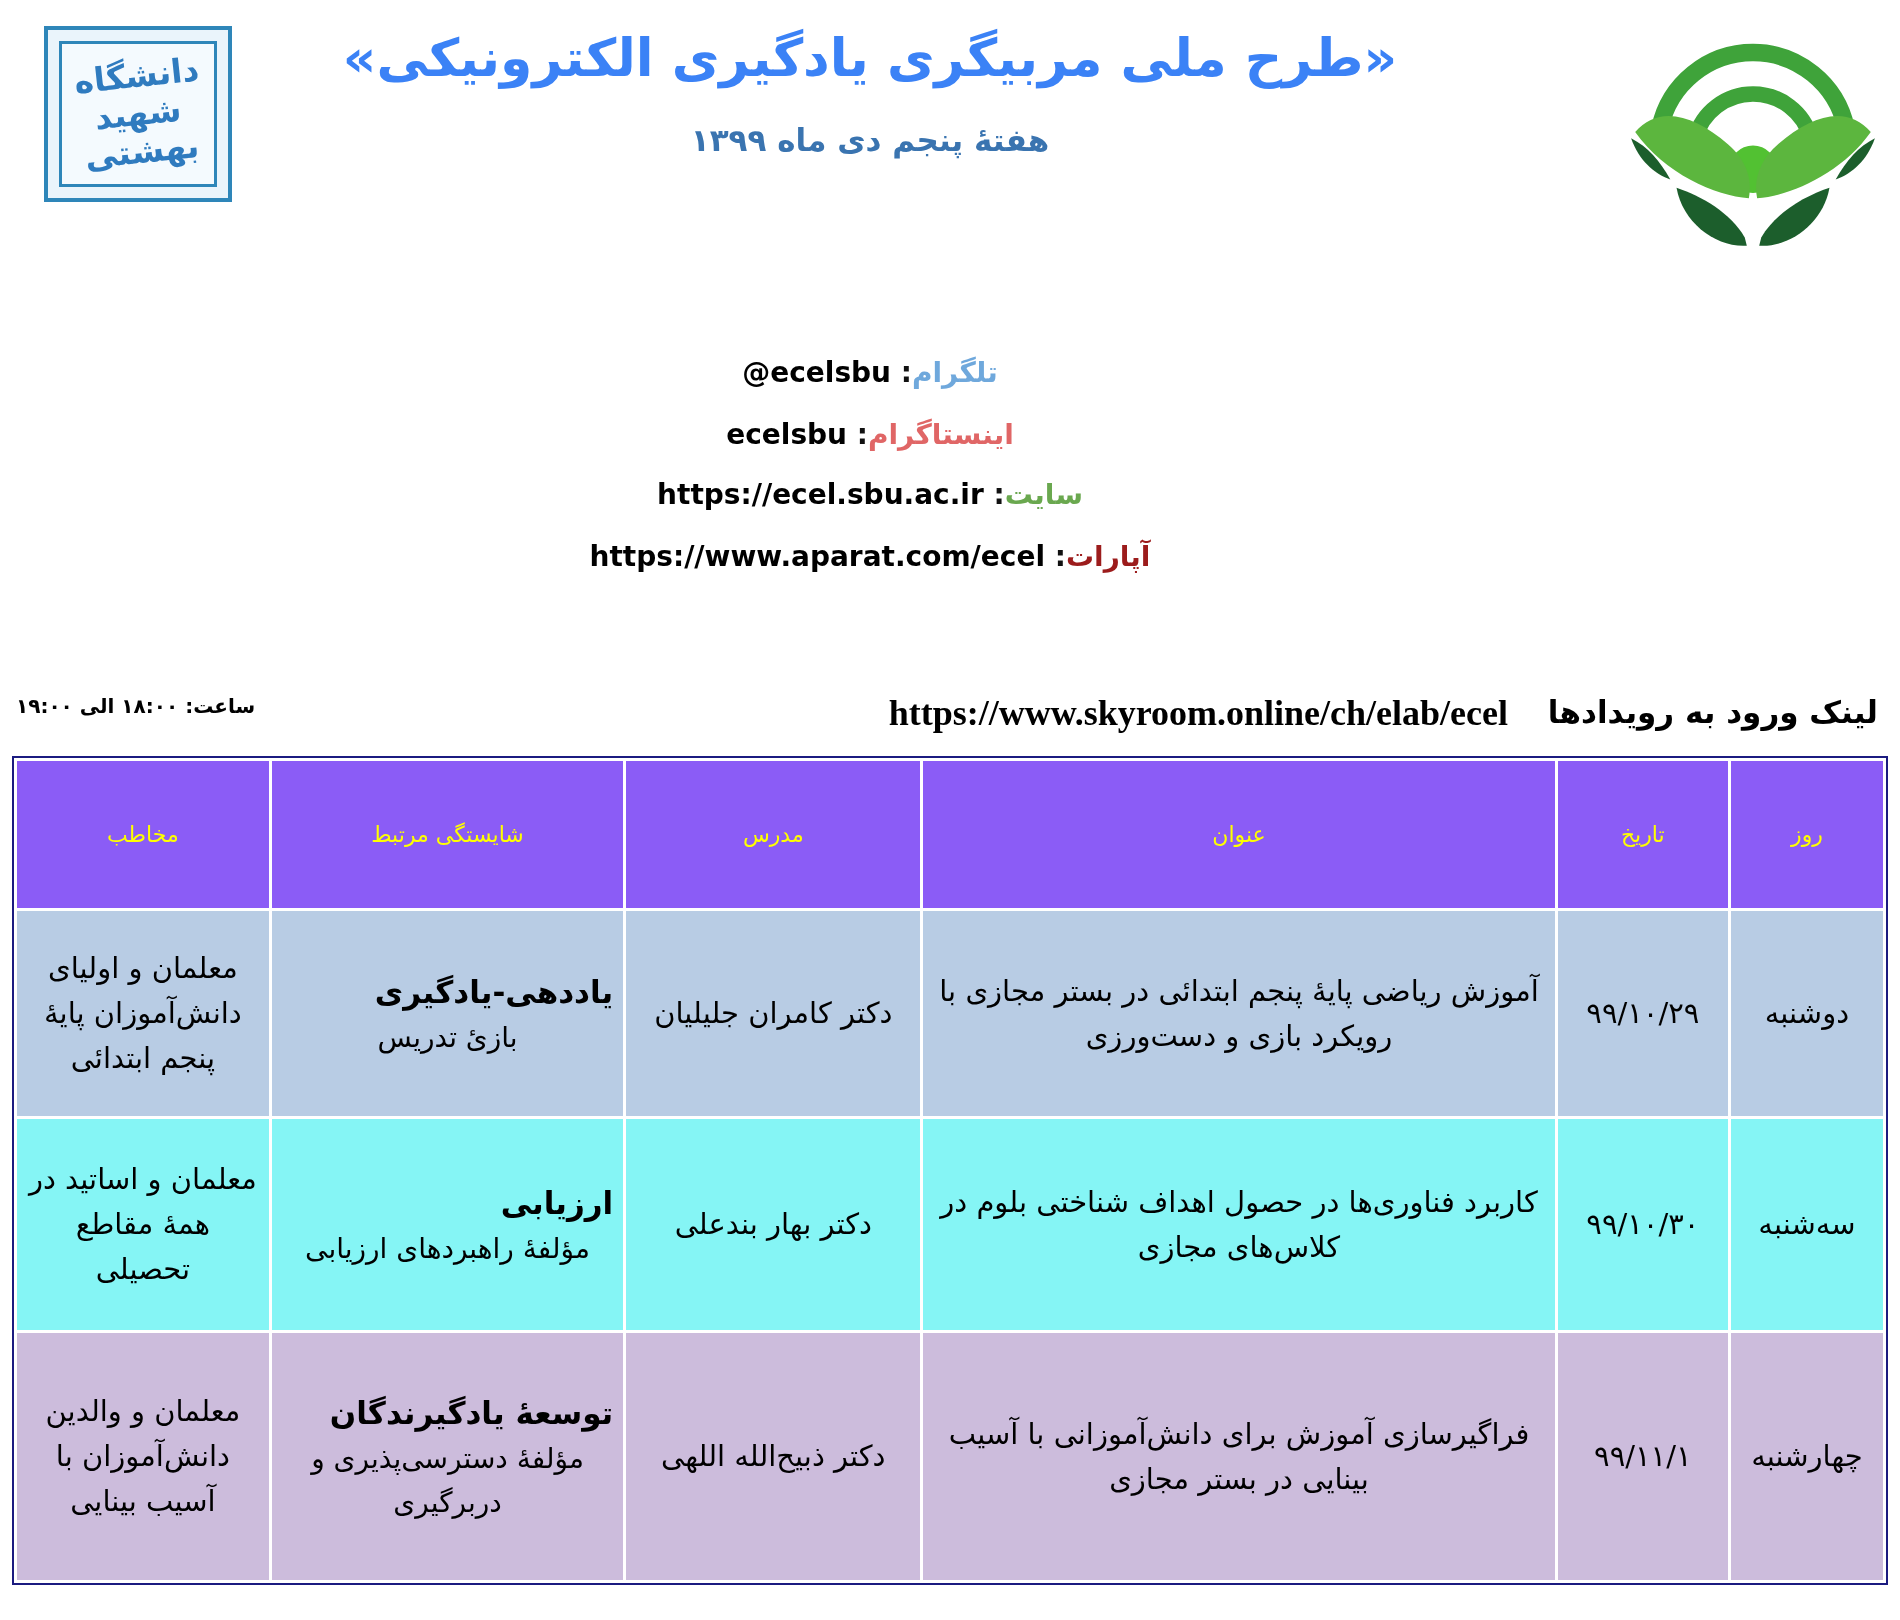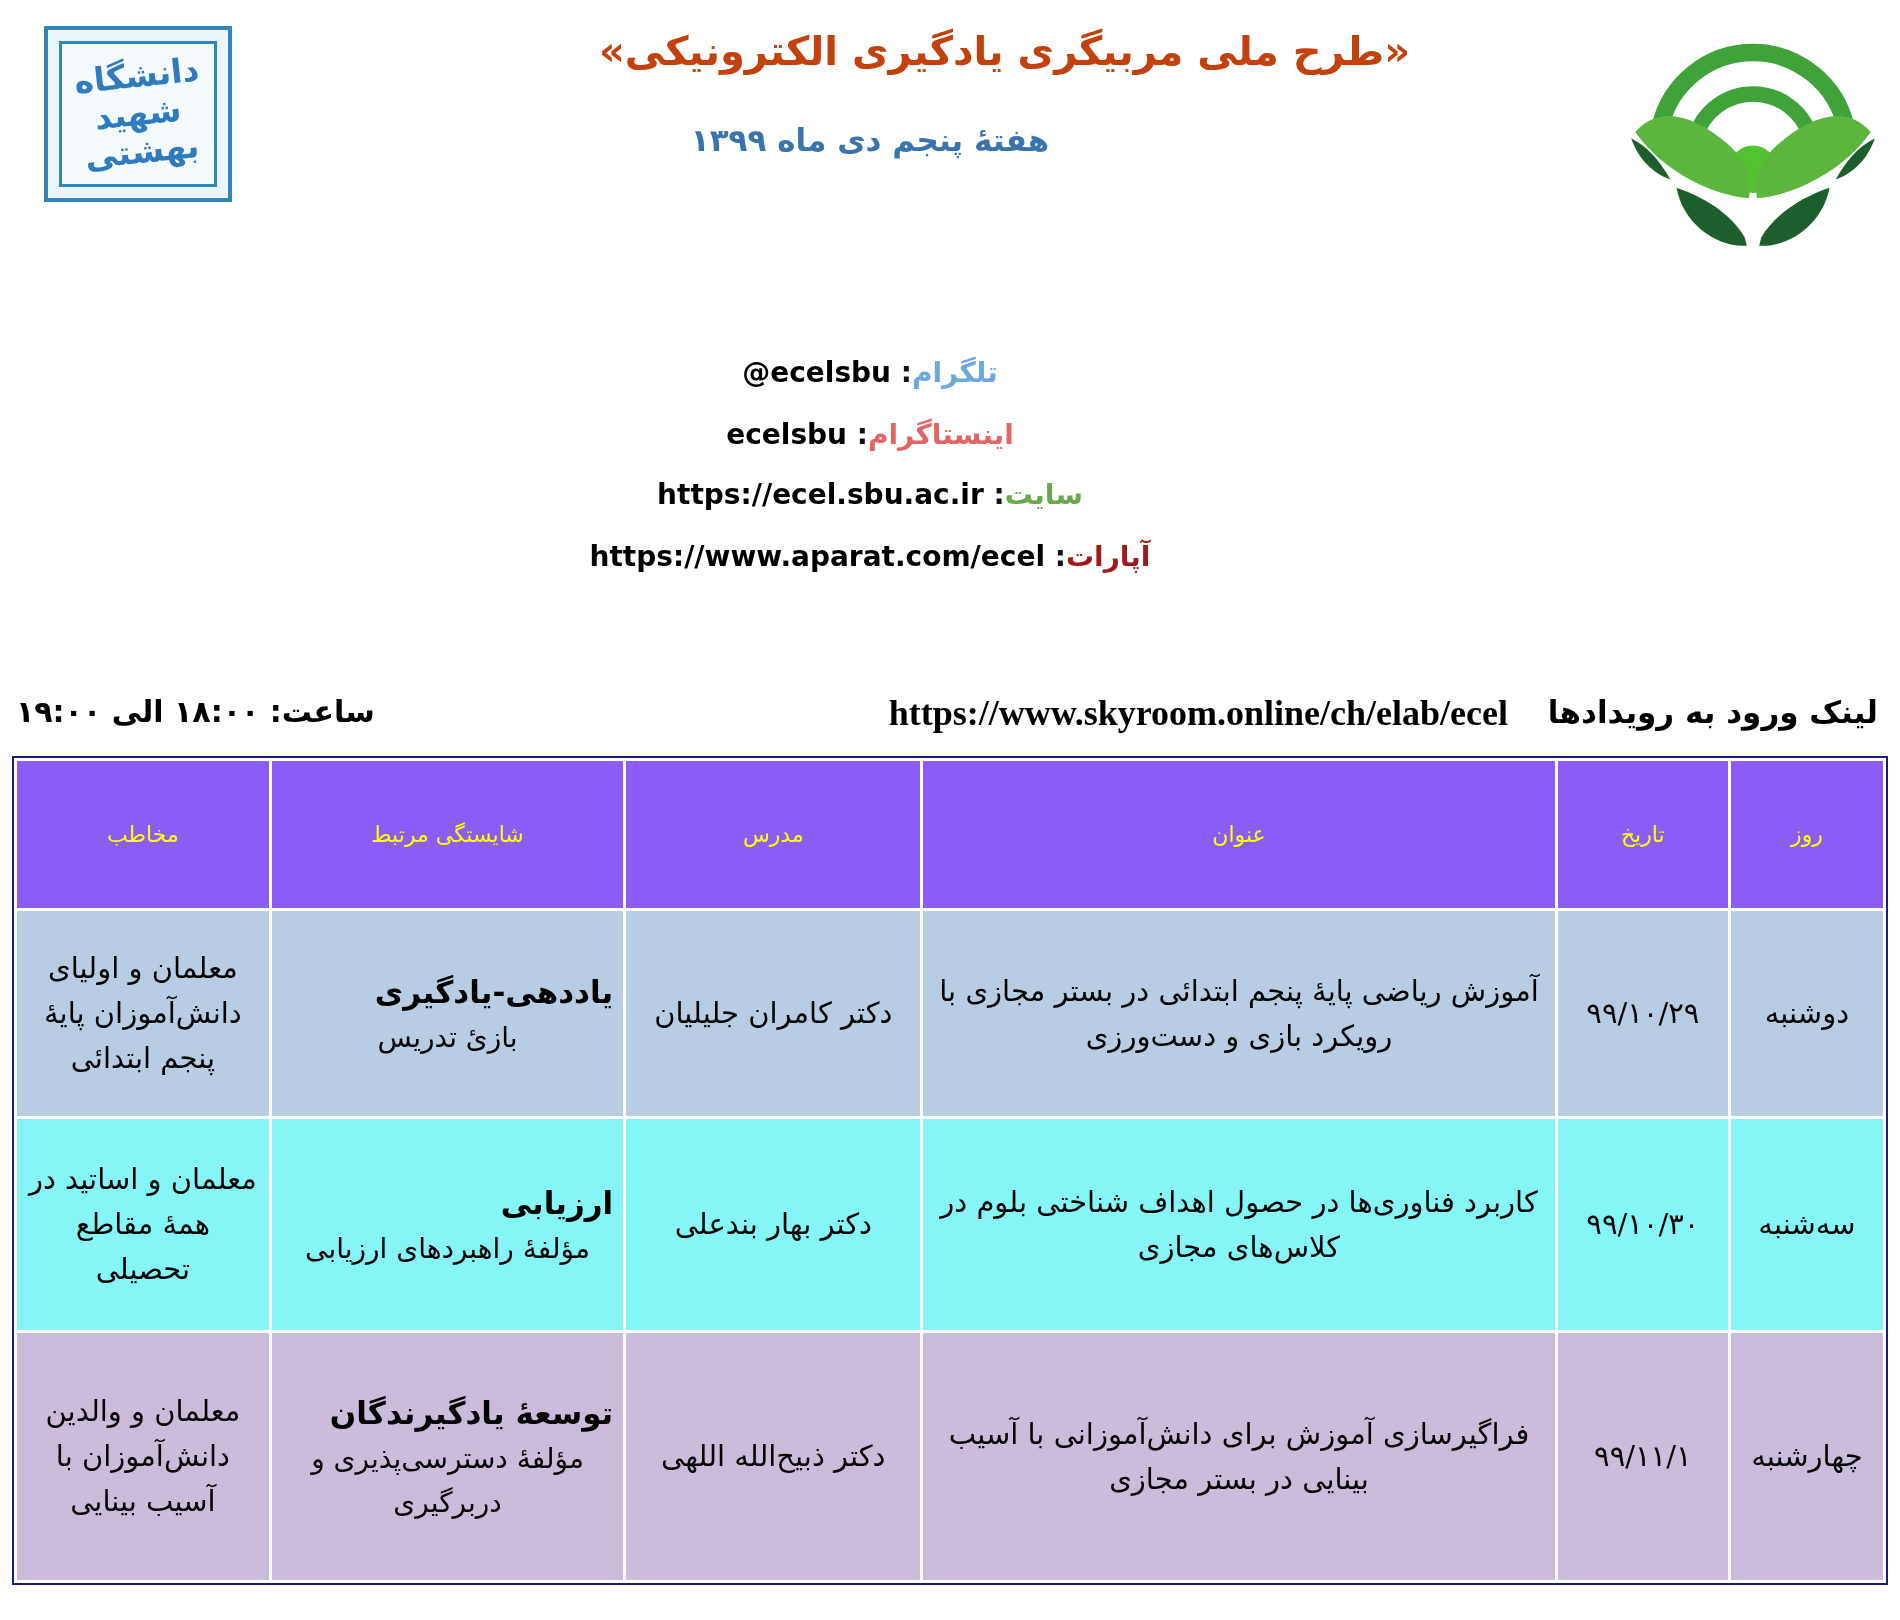--- a/index.html
+++ b/index.html
@@ -13,42 +13,42 @@
   .sbu-logo-inner{width:158px;height:146px;border:3px solid #2e86b9;background:#f4fafe;
             display:flex;align-items:center;justify-content:center;box-sizing:border-box;}
   .sbu-script{color:#2f7bbf;font-weight:bold;font-size:33px;line-height:1.15;
             text-align:center;transform:rotate(-6deg);width:120px;}
   .faculty-line1{position:absolute;left:0px;top:244px;width:300px;text-align:center;
             color:#17375e;font-size:23px;font-weight:bold;}
   .faculty-line2{position:absolute;left:0px;top:288px;width:300px;text-align:center;
             color:#111;font-size:23px;font-weight:bold;}
 
   
-  .main-title{position:absolute;left:330px;top:28px;width:1080px;text-align:right;
-            color:#c2410c;font-size:40px;font-weight:bold;direction:rtl;}
+  .main-title{position:absolute;left:330px;top:28px;width:1080px;text-align:center;
+            color:#3b82f6;font-size:52px;font-weight:bold;direction:rtl;}
   .main-subtitle{position:absolute;left:330px;top:122px;width:1080px;text-align:center;
             color:#3a74b0;font-size:31px;font-weight:bold;direction:rtl;}
   .contact-heading{position:absolute;left:330px;top:292px;width:1080px;text-align:center;
             color:#3f3f3f;font-size:29px;font-weight:bold;direction:rtl;}
   .contact-line{position:absolute;left:330px;width:1080px;text-align:center;
             font-size:28px;font-weight:bold;direction:rtl;color:#111;}
   .contact-line .v{direction:ltr;unicode-bidi:embed;color:#000;}
   .cl-0{top:356px}.cl-1{top:418px}.cl-2{top:478px}.cl-3{top:540px}
 
   
   .ecel-logo{position:absolute;left:1628px;top:6px;width:250px;height:248px;}
   .ecel-caption{position:absolute;left:1590px;top:256px;width:310px;text-align:center;
             color:#1d7a2f;font-size:17px;font-weight:bold;direction:rtl;letter-spacing:-0.5px;}
 
   
   .event-label{position:absolute;right:22px;top:694px;font-size:31px;font-weight:bold;
             color:#000;direction:rtl;}
   .event-url{position:absolute;right:392px;top:692px;font-size:36px;font-weight:bold;
             color:#000;font-family:"Liberation Serif","DejaVu Serif",serif;}
-  .event-time{position:absolute;left:16px;top:694px;font-size:30px;font-weight:bold;
+  .event-time{position:absolute;left:16px;top:694px;font-size:20px;font-weight:bold;
             color:#000;direction:rtl;}
 
   
   .tbl-wrap{position:absolute;left:12px;top:756px;width:1876px;border:2px solid #1b1b80;
             box-sizing:border-box;}
   table.sched{border-collapse:collapse;width:100%;direction:rtl;table-layout:fixed;}
   table.sched th,table.sched td{border:3px solid #ffffff;text-align:center;
             vertical-align:middle;box-sizing:border-box;}
   table.sched th{background:#8b5cf6;color:#ffff00;font-size:22px;font-weight:normal;
             height:150px;}

